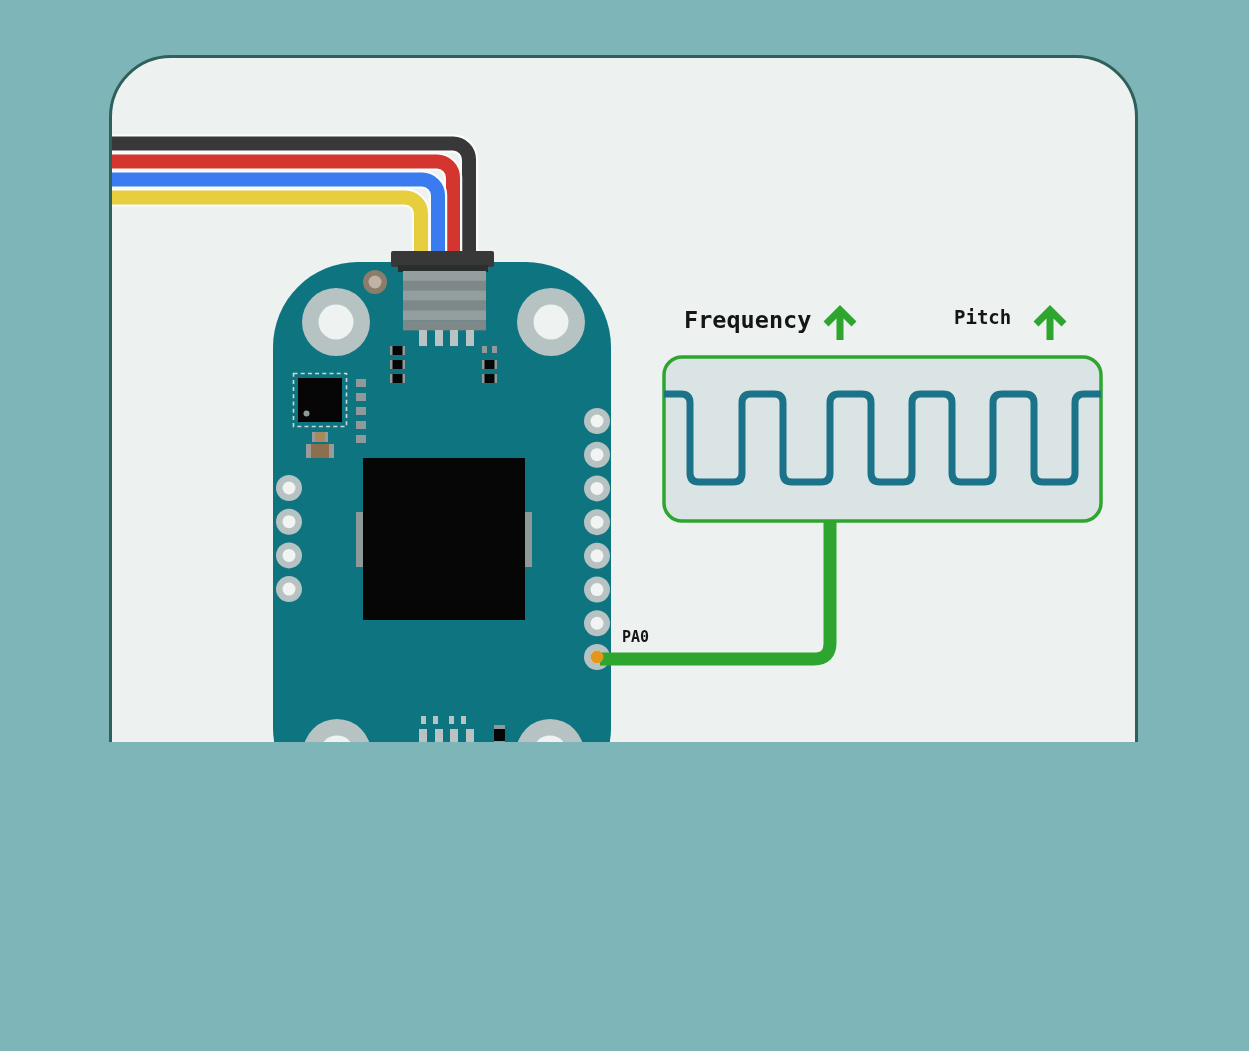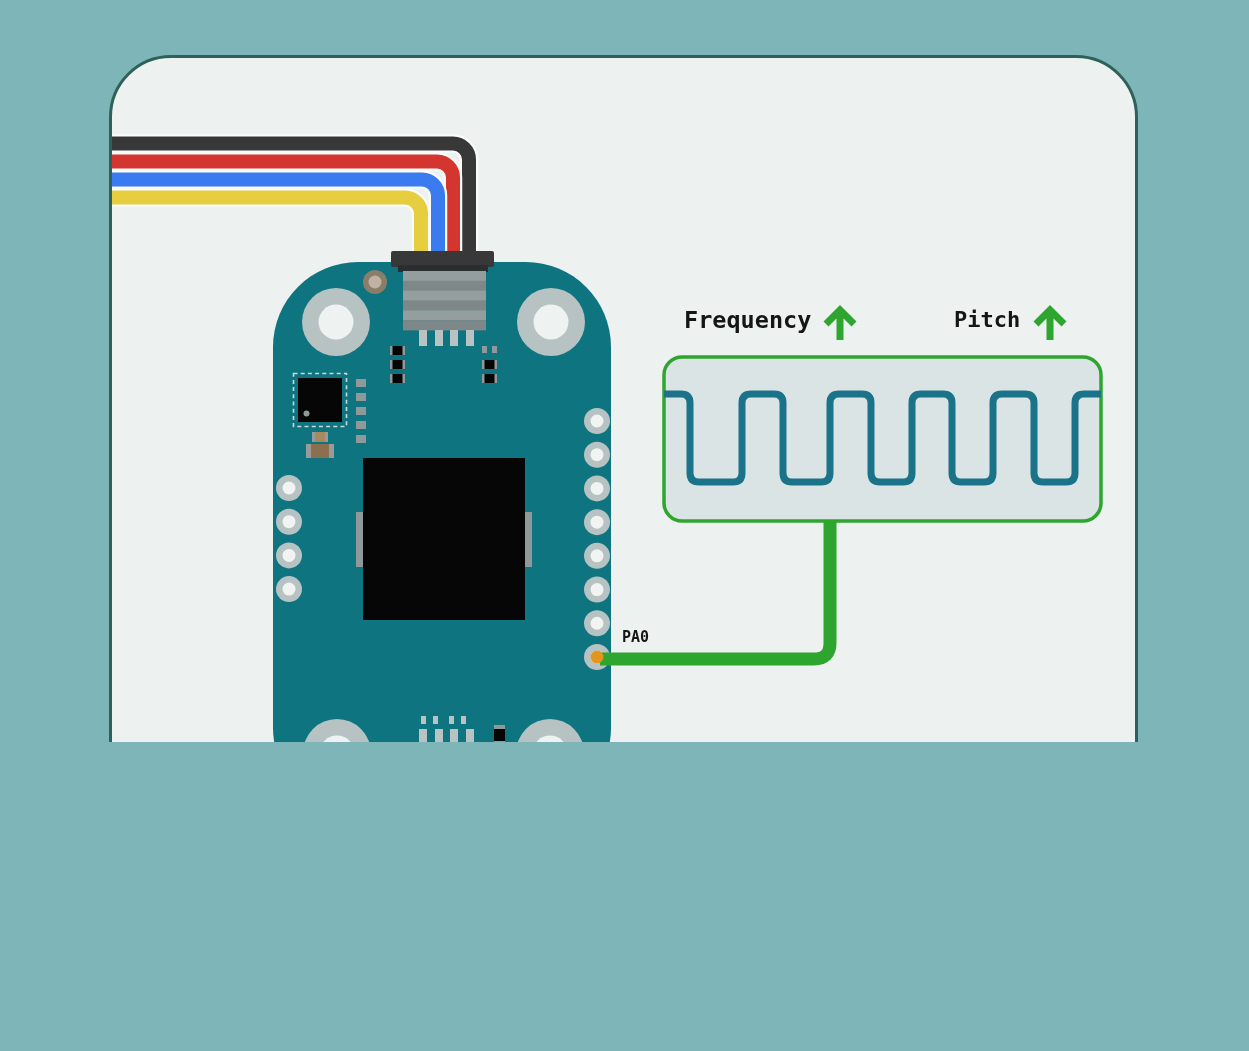--- a/index.html
+++ b/index.html
@@ -15,21 +15,21 @@
   .pin{fill:var(--c-pin_gray);}
   .blackpart{fill:var(--c-black_chip);}
   .smdcap{fill:var(--c-smd_gray);}
   .chip-outline{fill:none;stroke:var(--c-chip_dash);stroke-width:1.6;stroke-dasharray:4 3.2;}
   .wavebox{fill:var(--c-wave_box_fill);stroke:var(--c-green);stroke-width:3.5;}
   .wave{fill:none;stroke:var(--c-wave);stroke-width:7;stroke-linecap:butt;}
   .sig{fill:none;stroke:var(--c-green);stroke-width:13;}
   .arrow{fill:none;stroke:var(--c-green);stroke-width:7;stroke-linejoin:miter;}
   .lbl{position:absolute;font-weight:bold;color:var(--c-text);line-height:1.05;white-space:pre;}
   .lbl-freq{left:684px;top:308px;font-size:23.5px;}
-  .lbl-pitch{left:954px;top:308px;font-size:22px;text-align:right;}
+  .lbl-pitch{left:954px;top:308px;font-size:19px;text-align:right;}
   .lbl-pa0{left:622px;top:630px;font-size:15px;text-align:right;}
 </style>
 </head>
 <body>
 
 <div class="stage">
   <div class="panel"></div>
 
   <svg class="scene" viewBox="0 0 1249 1051">
 

